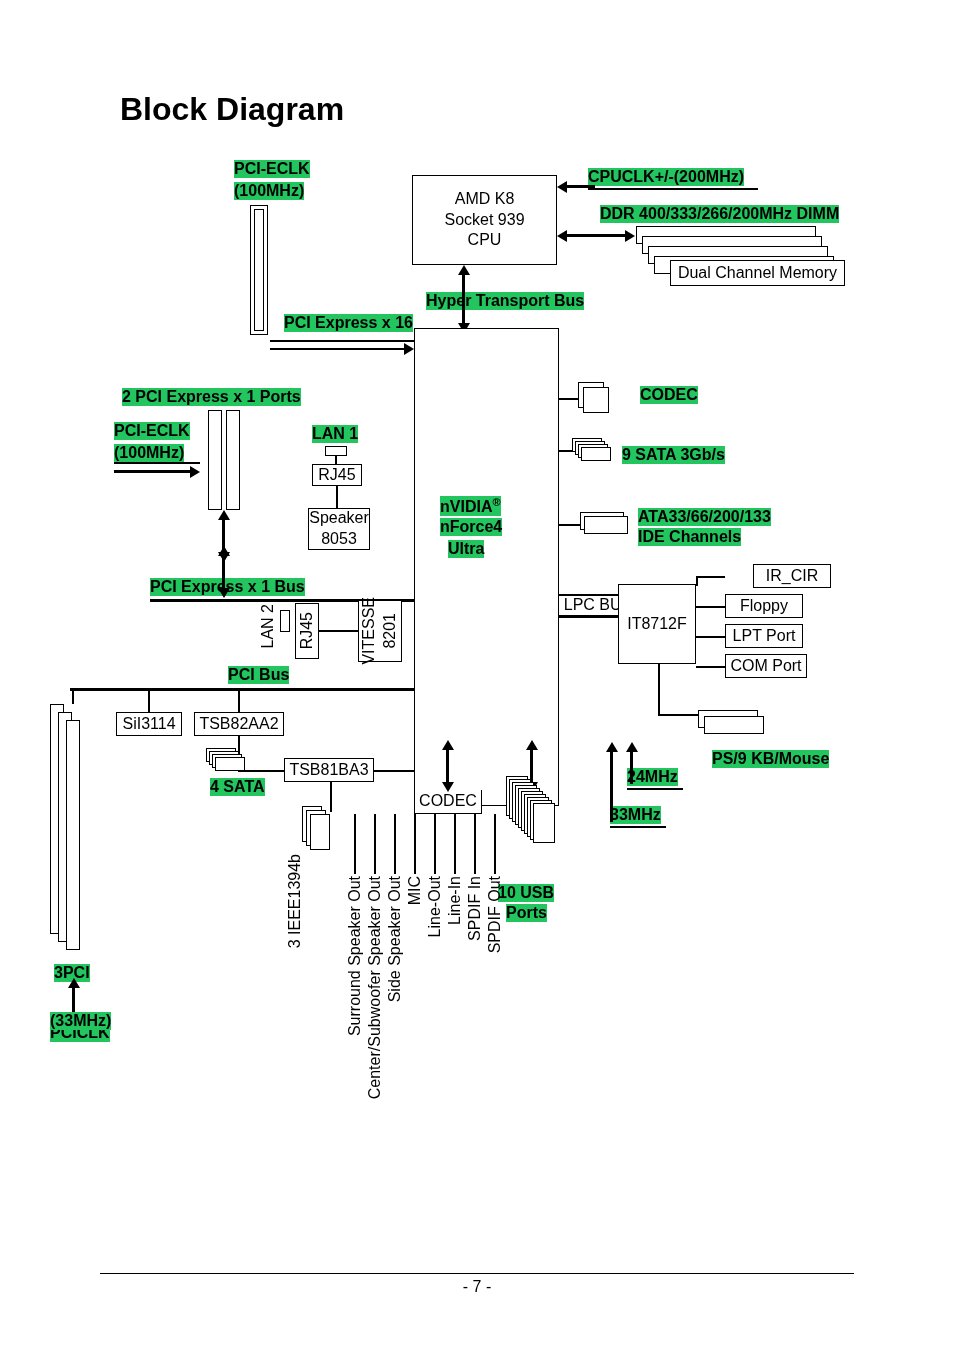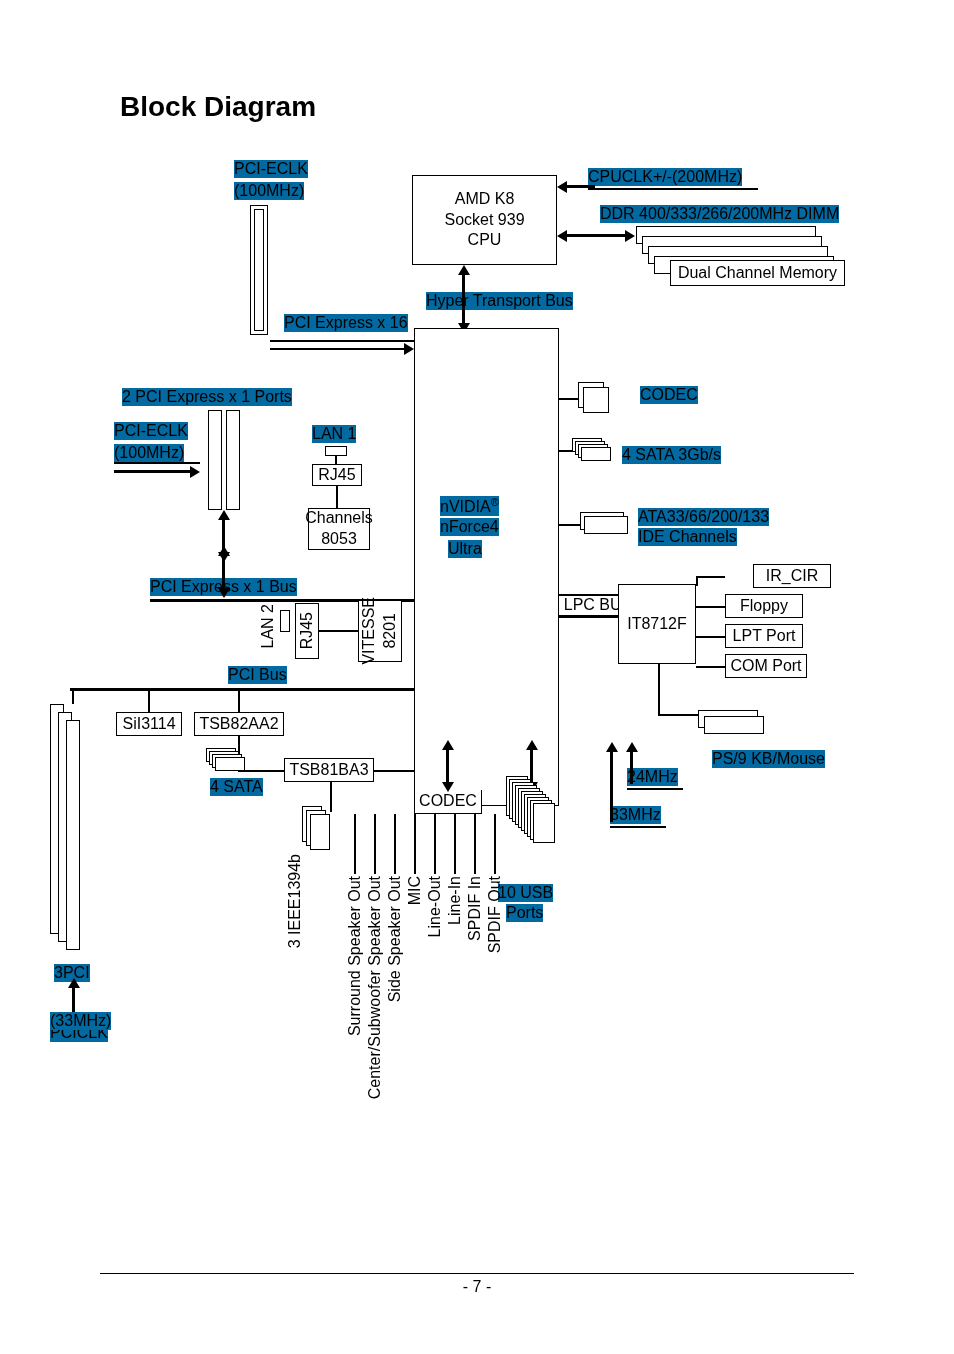--- a/index.html
+++ b/index.html
@@ -8,21 +8,21 @@
   width: 954px;
   height: 1354px;
   position: relative;
   background: #fff;
   color: #000;
 }
 .page-title {
   position: absolute;
   top: 91px;
   left: 120px;
-  font-size: 28px;
+  font-size: 32px;
   font-weight: bold;
 }
 .diagram {
   position: absolute;
   top: 150px;
   left: 100px;
   width: 760px;
   height: 1000px;
 }
 .box {
@@ -33,22 +33,23 @@
   align-items: center;
   justify-content: center;
   text-align: center;
   font-size: 16px;
   line-height: 1.3;
   padding: 2px 4px;
 }
 .label {
   position: absolute;
   font-size: 16px;
-  background: #0369a1;
+  background: #22c55e;
   white-space: nowrap;
+  font-weight: bold;
 }
 .vlabel {
   position: absolute;
   font-size: 16px;
   writing-mode: vertical-rl;
   transform: rotate(180deg);
   white-space: nowrap;
 }
 .line {
   position: absolute;
@@ -187,32 +188,32 @@
   <div class="line thin-h" style="left:14px; top:312px; width:86px;"></div>
 
   <div class="line thick-v arrow-up arrow-down" style="left:122px; top:368px; height:36px;"></div>
 
   <div class="label" style="left:212px; top:275px;">LAN 1</div>
   <div class="conn" style="left:225px; top:296px; width:22px; height:10px;"></div>
   <div class="line thin-v" style="left:235px; top:306px; height:8px;"></div>
   <div class="box" style="left:212px; top:314px; width:50px; height:22px;">RJ45</div>
   <div class="line thin-v" style="left:236px; top:336px; height:22px;"></div>
   <div class="box" style="left:208px; top:358px; width:62px; height:42px; flex-direction:column;">
-    <span>Channels</span>
+    <span>Speaker</span>
     <span>8053</span>
   </div>
 
   <div class="label" style="left:540px; top:236px;">CODEC</div>
   <div class="slot-stack" style="left:478px; top:232px;">
     <div class="slot-layer" style="left:0; top:0; width:26px; height:26px;"></div>
     <div class="slot-layer" style="left:5px; top:5px; width:26px; height:26px;"></div>
   </div>
   <div class="line thin-h" style="left:459px; top:248px; width:20px;"></div>
 
-  <div class="label" style="left:522px; top:296px;">4 SATA 3Gb/s</div>
+  <div class="label" style="left:522px; top:296px;">9 SATA 3Gb/s</div>
   <div class="slot-stack" style="left:478px; top:294px;">
     <div class="slot-layer" style="left:-6px; top:-6px; width:30px; height:14px;"></div>
     <div class="slot-layer" style="left:-3px; top:-3px; width:30px; height:14px;"></div>
     <div class="slot-layer" style="left:0; top:0; width:30px; height:14px;"></div>
     <div class="slot-layer" style="left:3px; top:3px; width:30px; height:14px;"></div>
   </div>
   <div class="line thin-h" style="left:459px; top:300px; width:14px;"></div>
 
   <div class="label" style="left:538px; top:358px;">ATA33/66/200/133</div>
   <div class="label" style="left:538px; top:378px;">IDE Channels</div>

